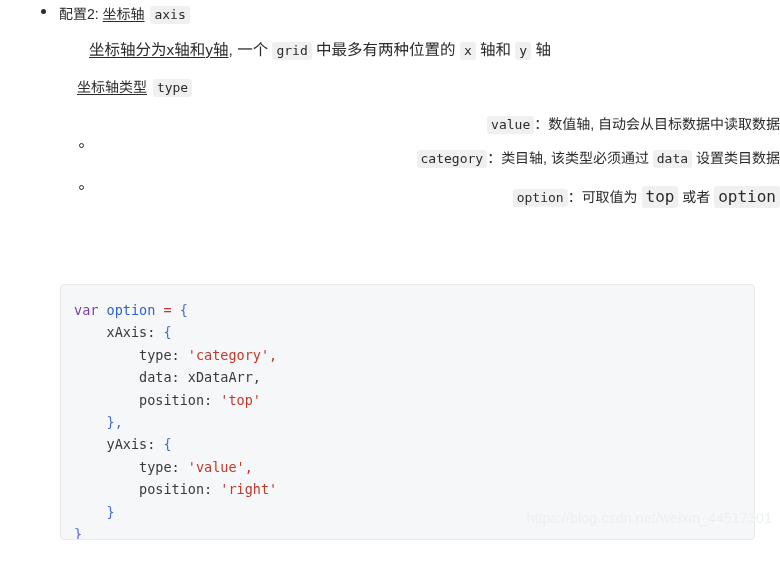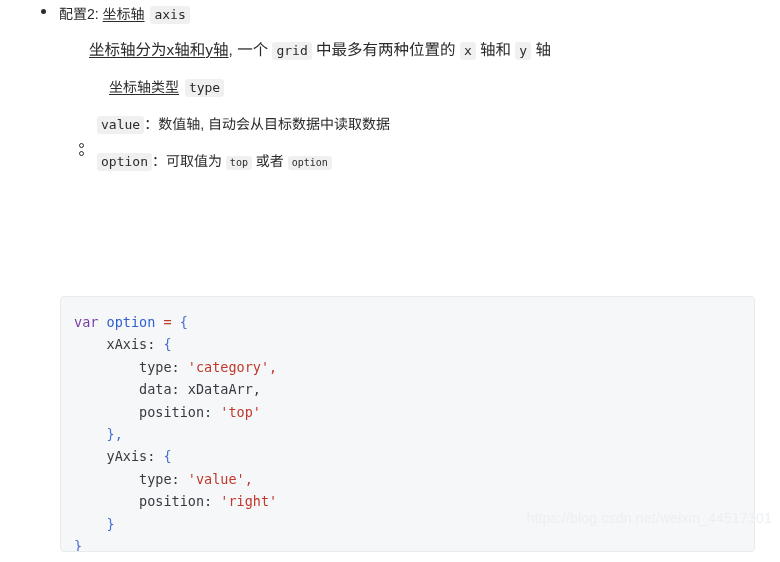--- a/index.html
+++ b/index.html
@@ -57,59 +57,58 @@
   }
 
   .line {
     font-size: 14.5px;
     line-height: 1.45;
     white-space: nowrap;
   }
 
   .t1 { padding-left: 59px; padding-top: 4px; font-size: 14px; }
   .t2 { padding-left: 59px; padding-top: 14px; font-size: 15.5px; margin-left: 30px; }
-  .t3 { padding-left: 109px; padding-top: 16px; font-size: 14px; }
-
-  .code-line { padding-left: 97px; padding-top: 13px; font-size: 14px; }
+  .t3 { padding-left: 77px; padding-top: 16px; font-size: 14px; }
+
+  .code-line { padding-left: 97px; padding-top: 13px; font-size: 14px; text-align: right; }
   .code-line.first-sub { padding-top: 16px; }
 
   u.link {
     text-decoration: underline;
     text-decoration-thickness: 1px;
     text-underline-offset: 2px;
     text-decoration-color: #2b2b2b;
   }
 
   
   code.ic {
     font-family: "DejaVu Sans Mono", "Liberation Mono", monospace;
     background: #f0f0f0;
     border-radius: 3px;
     padding: 1px 4px 2px 4px;
     font-size: 13px;
     color: #2b2b2b;
     white-space: pre;
   }
-  code.ic.sm { font-size: 10px; }
+  code.ic.sm { font-size: 16px; }
 
   .sep { padding: 0 1px; }
 
   
   .codeblock {
     position: absolute;
     left: 60px;
     top: 284px;
     width: 695px;
     height: 256px;
     background: #f6f7f8;
     border: 1px solid #e8eaec;
     border-radius: 4px;
     box-sizing: border-box;
     overflow: hidden;
-    margin-top: 12px;
   }
   .codeblock pre {
     margin: 0;
     padding: 14px 0 0 13px;
     font-family: "DejaVu Sans Mono", "Liberation Mono", monospace;
     font-size: 13.5px;
     line-height: 22.4px;
     color: #383a42;
     white-space: pre;
     tab-size: 4;
@@ -156,20 +155,23 @@
       <div style="position:relative">
         <span class="circle" style="top:82px"></span>
         <div class="line t3">
           <u class="link">坐标轴类型</u><span class="sep"> </span><code class="ic">type</code>
         </div>
 
         <div class="line code-line first-sub">
           <code class="ic">value</code><span>：</span><span>数值轴, 自动会从目标数据中读取数据</span>
         </div>
 
+        <div class="line code-line">
+          <code class="ic">category</code><span>：</span><span>类目轴, 该类型必须通过 </span><code class="ic">data</code><span> 设置类目数据</span>
+        </div>
       </div>
 
       <div style="position:relative">
         <span class="circle" style="top:16px"></span>
 
         <div class="line code-line first-sub">
           <code class="ic">option</code><span>：</span><span>可取值为 </span><code class="ic sm">top</code><span> 或者 </span><code class="ic sm">option</code>
         </div>
 
       </div>

